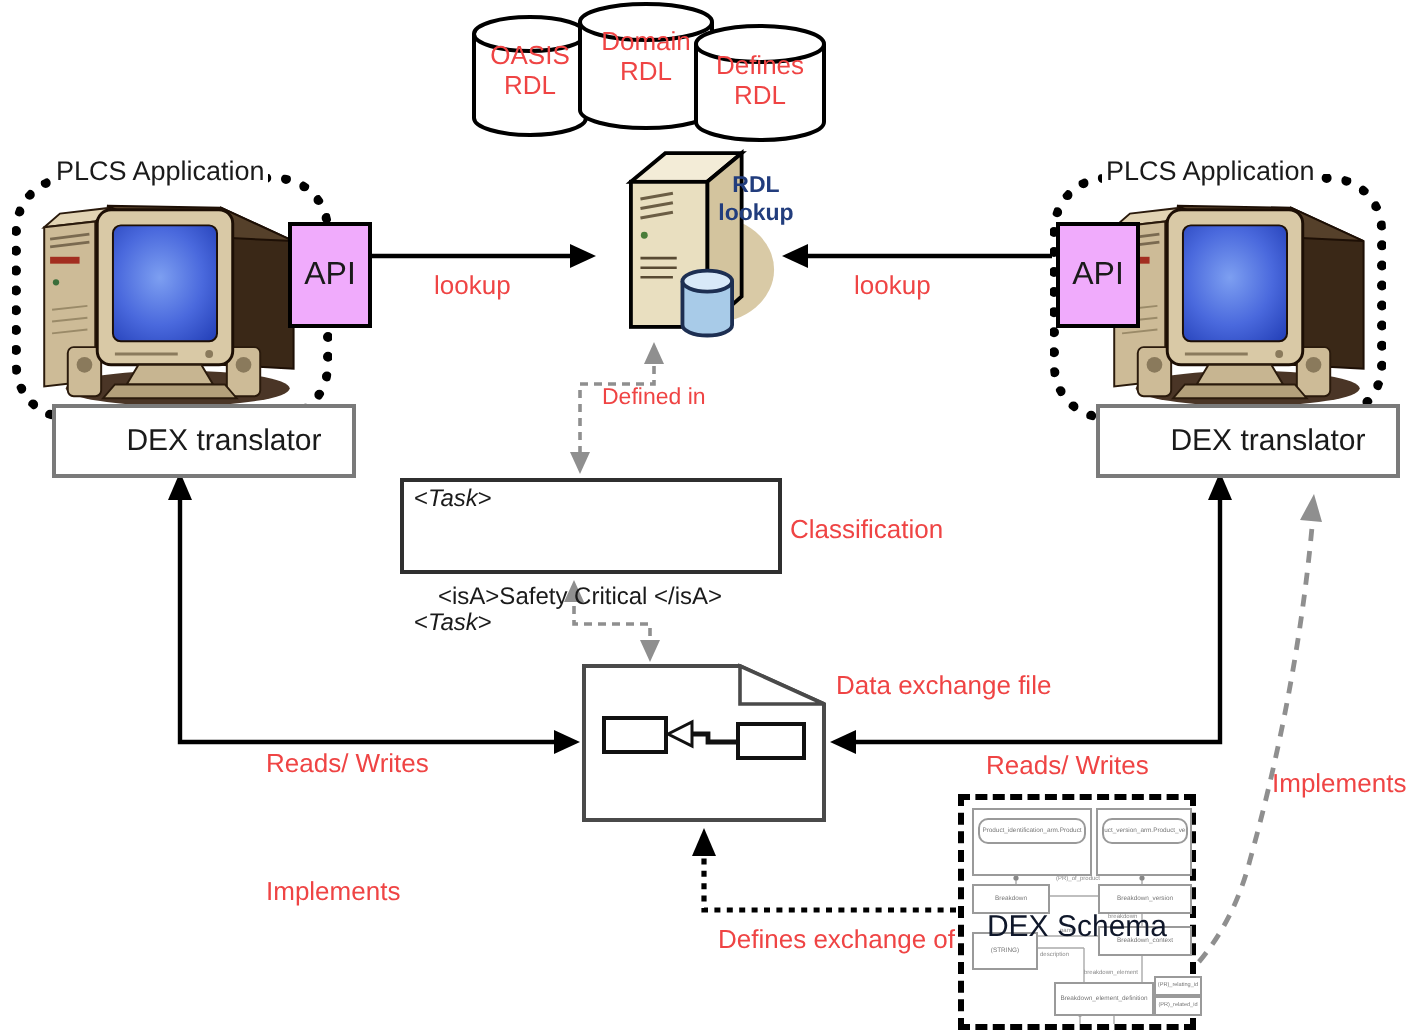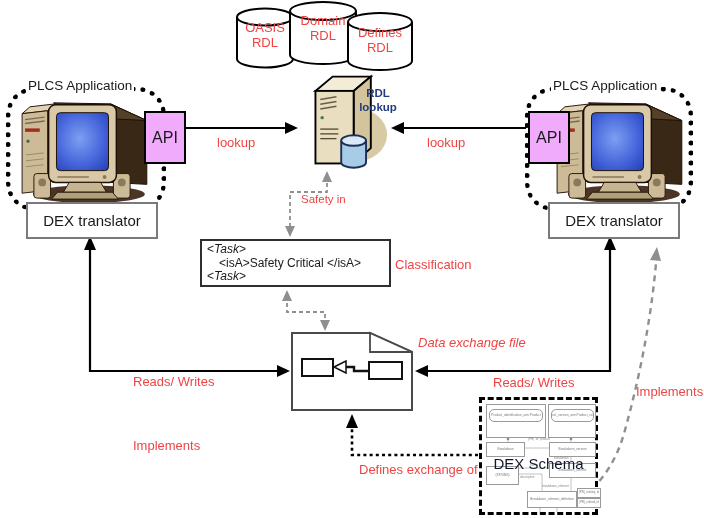--- a/index.html
+++ b/index.html
@@ -7,26 +7,26 @@
          font-family:"Liberation Sans",sans-serif;color:#1a1a1a;}
   .abs{position:absolute;}
   .lbl{position:absolute;font-size:13px;line-height:15px;white-space:nowrap;color:#ef4444;}
   .small-lbl{font-size:11.5px;line-height:13px;}
   .db-lbl{position:absolute;text-align:center;font-size:13px;line-height:15px;color:#ef4444;}
   .heading{position:absolute;font-size:13.5px;line-height:15px;background:#fff;padding:0 2px;z-index:6;white-space:nowrap;}
   .dashed-group{position:absolute;border:5px dotted #000;border-radius:28px;z-index:1;}
   .api-box{position:absolute;width:38px;height:49px;border:2px solid #000;background:#f0abfc;z-index:5;
            display:flex;align-items:center;justify-content:center;font-size:16px;}
   .translator-box{position:absolute;width:128px;height:33px;border:2px solid #7a7a7a;background:#fff;z-index:5;
-           display:flex;align-items:center;justify-content:center;font-size:15px;}
+           display:flex;align-items:center;justify-content:center;font-size:15px;padding-left:20px;}
   .server-lbl{position:absolute;left:350px;top:86px;width:56px;text-align:center;
            font-weight:bold;font-size:11.5px;line-height:14px;color:#223d7d;}
   .class-box{position:absolute;left:200px;top:239px;width:182px;height:42px;border:2px solid #2f2f2f;
            background:#fff;padding:2px 0 0 5px;font-size:12px;line-height:13.5px;z-index:2;}
-  .class-box .ind{padding-left:12px;}
+  .class-box .ind{padding-left:12px;margin-top:35px;}
   .class-box i{font-style:italic;}
   .schema-box{position:absolute;left:479px;top:397px;width:113px;height:112px;border:3px dashed #000;
            background:#fff;z-index:2;}
   .schema-node{position:absolute;border:1px solid #9a9a9a;background:#fff;color:#777;
            font-size:3.2px;line-height:1.1;display:flex;align-items:center;justify-content:center;
            text-align:center;overflow:hidden;}
   .schema-pill{border-radius:5px;}
   .schema-edge{position:absolute;color:#8a8a8a;font-size:3px;line-height:3.5px;white-space:nowrap;}
   .schema-title{position:absolute;left:0;right:0;top:55px;text-align:center;font-size:15px;color:#0f172a;z-index:3;}
   svg{display:block;}
@@ -186,28 +186,28 @@
   <div class="api-box" style="left:144px;top:111px;">API</div>
   <div class="translator-box" style="left:26px;top:202px;">DEX translator</div>
 
   <div class="dashed-group" style="left:525px;top:87px;width:158px;height:114px;"></div>
   <div class="heading" style="left:551px;top:78px;">PLCS Application</div>
   <div class="api-box" style="left:528px;top:111px;">API</div>
   <div class="translator-box" style="left:548px;top:202px;">DEX translator</div>
 
   <div class="lbl" style="left:217px;top:135px;">lookup</div>
   <div class="lbl" style="left:427px;top:135px;">lookup</div>
-  <div class="lbl small-lbl" style="left:301px;top:193px;">Safety in</div>
+  <div class="lbl small-lbl" style="left:301px;top:193px;">Defined in</div>
   <div class="lbl" style="left:133px;top:374px;">Reads/ Writes</div>
   <div class="lbl" style="left:493px;top:375px;">Reads/ Writes</div>
   <div class="lbl" style="left:133px;top:438px;">Implements</div>
   <div class="lbl" style="left:636px;top:384px;">Implements</div>
   <div class="lbl" style="left:359px;top:462px;">Defines exchange of</div>
   <div class="lbl" style="left:395px;top:257px;">Classification</div>
-  <div class="lbl" style="left:418px;top:335px;font-style:italic;">Data exchange file</div>
+  <div class="lbl" style="left:418px;top:335px;">Data exchange file</div>
 
   <div class="class-box">
     <div><span>&lt;</span><i>Task</i><span>&gt;</span></div>
     <div class="ind"><span>&lt;isA&gt;Safety Critical &lt;/isA&gt;</span><i></i><span></span></div>
     <div><span>&lt;</span><i>Task</i><span>&gt;</span></div>
   </div>
 
   <div class="schema-box">
     <svg class="abs" style="left:0;top:0;" width="113" height="112" viewBox="0 0 113 112">
       <g stroke="#aaa" stroke-width="0.7" fill="none">

